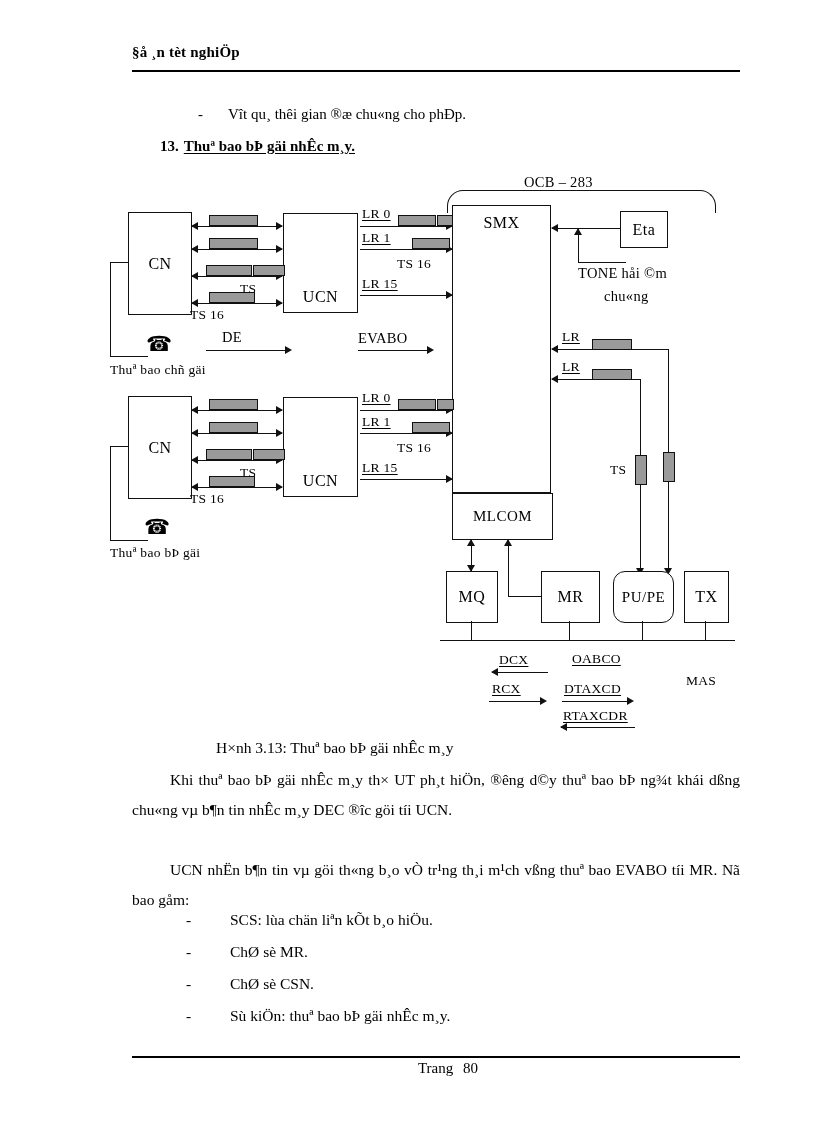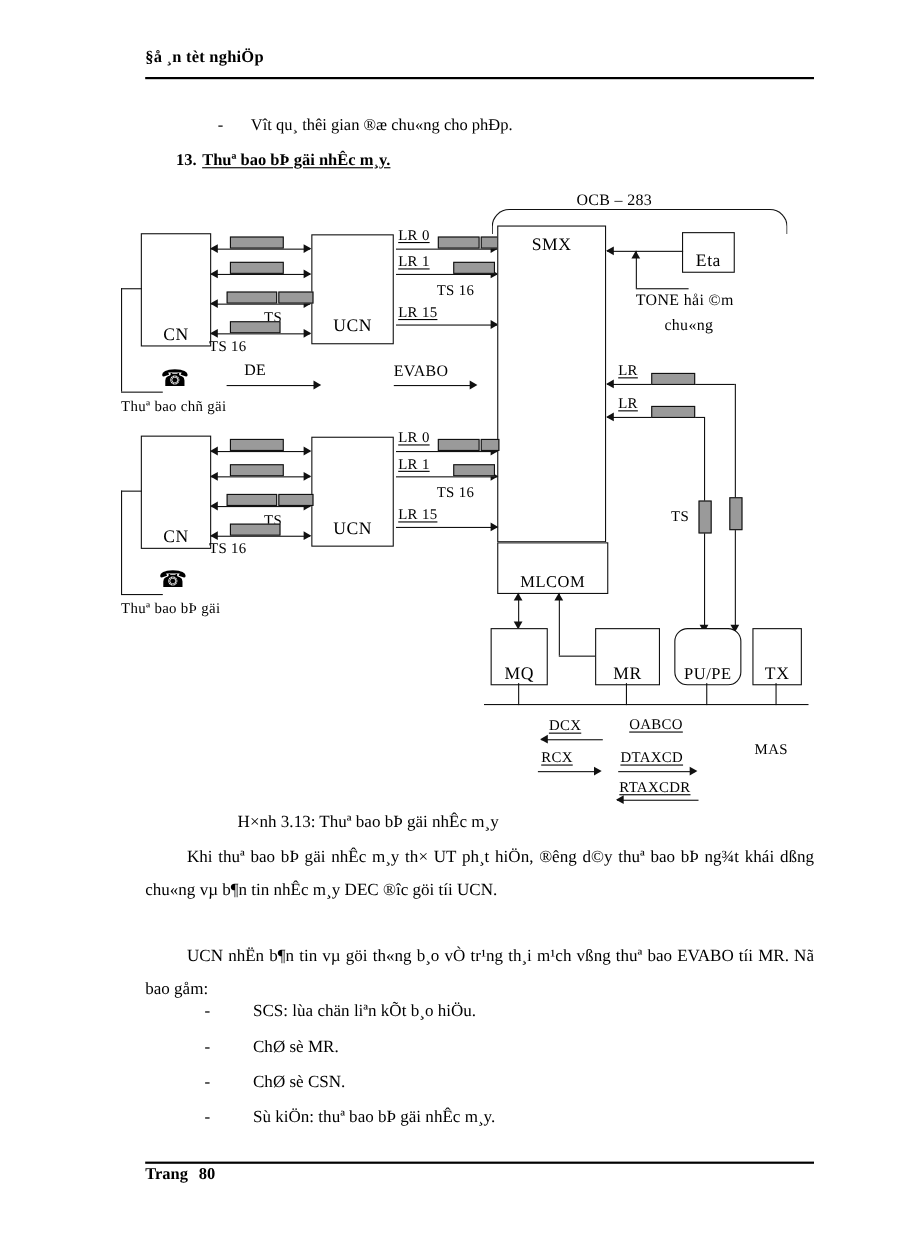--- a/index.html
+++ b/index.html
@@ -23,28 +23,28 @@
 
   .para{position:absolute;font-size:15.5px;line-height:30px;text-align:justify;}
   .para.indent{text-indent:38px;}
 
   .li{position:absolute;font-size:15.5px;white-space:nowrap;}
   .li .bd{display:inline-block;width:44px;}
 
   
   .foot-rule{position:absolute;left:132px;top:1056px;width:608px;height:0;
              border-top:2px solid #000;}
-  .foot{position:absolute;left:132px;top:1060px;width:608px;
-        font-size:15px;font-weight:bold;}
+  .foot{position:absolute;left:144px;top:1060px;width:608px;text-align:center;
+        font-size:15px;font-weight:normal;}
 
   
   #diagram{position:absolute;left:0;top:0;width:816px;height:760px;}
 
   .dgbox{position:absolute;border:1.4px solid #111;background:#fff;
-         display:flex;align-items:flex-end;justify-content:center;
+         display:flex;align-items:center;justify-content:center;
          font-size:16px;letter-spacing:.5px;}
   .dgbox.small{font-size:15px;}
 
   .dlabel{position:absolute;font-size:13.5px;white-space:nowrap;letter-spacing:.3px;}
   .dlabel.u{text-decoration:underline;text-underline-offset:2px;}
   .dlabel.big{font-size:14.5px;text-align:right;}
 
   
   .hl{position:absolute;height:0;border-top:1.2px solid #111;}
   .vl{position:absolute;width:0;border-left:1.2px solid #111;}

